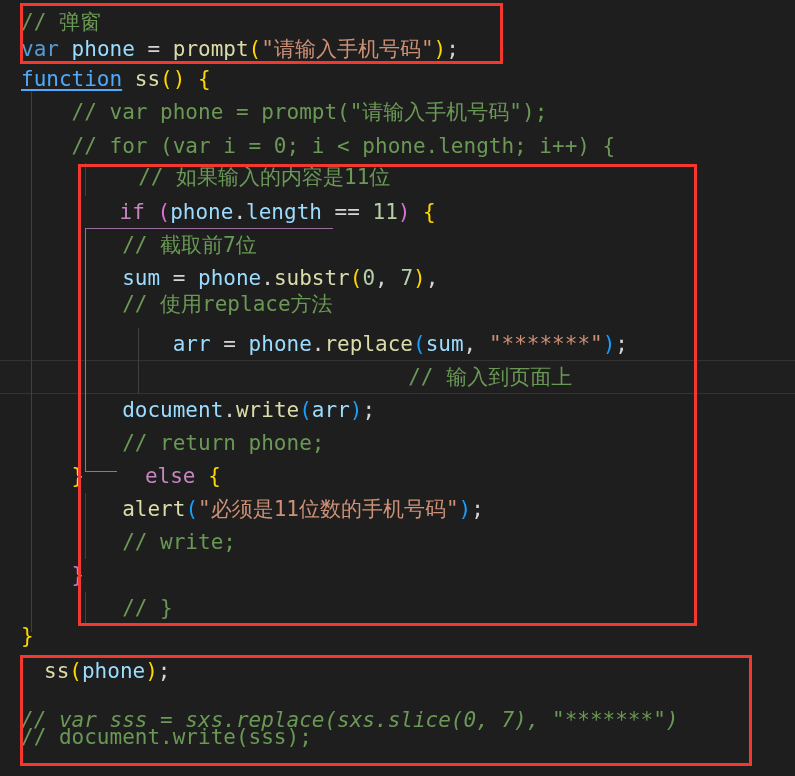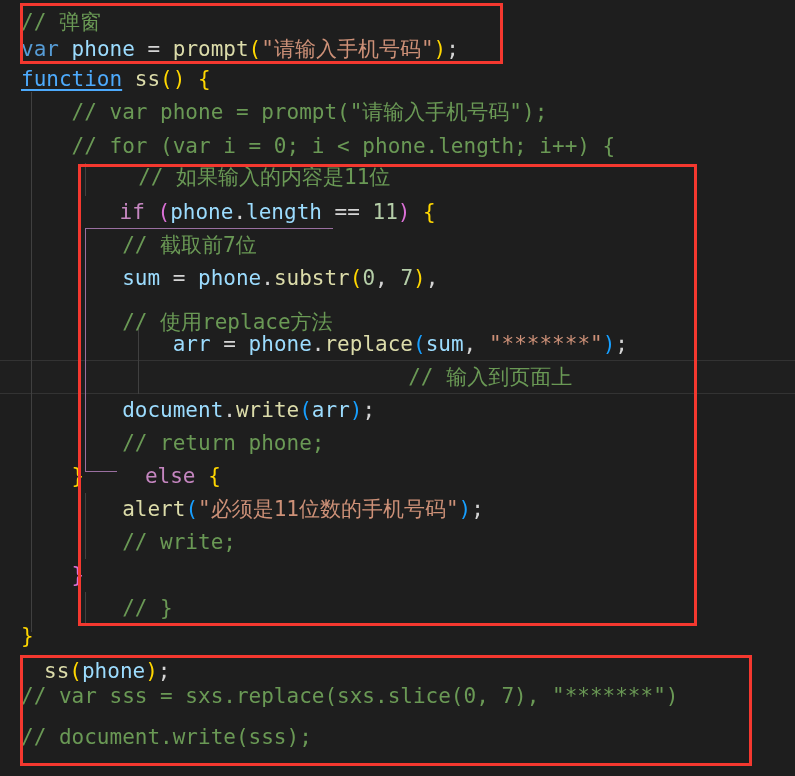--- a/index.html
+++ b/index.html
@@ -131,21 +131,21 @@
     <div class="line" style="top:130px;"><span class="txt"><span class="c-comment">    // for (var i = 0; i &lt; phone.length; i++) {</span></span></div>
 
     <div class="line" style="top:161px;padding-left:16px;"><span class="txt"><span class="c-comment">        // 如果输入的内容是11位</span></span></div>
 
     <div class="line" style="top:196px;"><span class="txt"><span class="c-plain">    </span><span class="c-ctrl">if</span><span class="c-plain"> </span><span class="c-paren-m">(</span><span class="c-var">phone</span><span class="c-plain">.</span><span class="c-var">length</span><span class="c-plain"> == </span><span class="c-num">11</span><span class="c-paren-m">)</span><span class="c-plain"> </span><span class="c-paren-y">{</span></span></div>
 
     <div class="line" style="top:229px;"><span class="txt"><span class="c-comment">        // 截取前7位</span></span></div>
 
     <div class="line" style="top:262px;"><span class="txt"><span class="c-plain">        </span><span class="c-var">sum</span><span class="c-plain"> = </span><span class="c-var">phone</span><span class="c-plain">.</span><span class="c-func">substr</span><span class="c-paren-y">(</span><span class="c-num">0</span><span class="c-plain">, </span><span class="c-num">7</span><span class="c-paren-y">)</span><span class="c-plain">,</span></span></div>
 
-    <div class="line" style="top:306px;text-decoration:underline;"><span class="txt"><span class="c-comment">        // 使用replace方法</span></span></div>
+    <div class="line" style="top:288px;text-decoration:underline;"><span class="txt"><span class="c-comment">        // 使用replace方法</span></span></div>
 
     <div class="line" style="top:328px;"><span class="txt"><span class="c-plain">            </span><span class="c-var">arr</span><span class="c-plain"> = </span><span class="c-var">phone</span><span class="c-plain">.</span><span class="c-func">replace</span><span class="c-paren-b">(</span><span class="c-var">sum</span><span class="c-plain">, </span><span class="c-string">"*******"</span><span class="c-paren-b">)</span><span class="c-plain">;</span></span></div>
 
     <div class="line" style="top:361px;text-align:center;"><span class="txt"><span class="c-comment">             // 输入到页面上</span></span></div>
 
     <div class="line" style="top:394px;"><span class="txt"><span class="c-plain">        </span><span class="c-var">document</span><span class="c-plain">.</span><span class="c-func">write</span><span class="c-paren-b">(</span><span class="c-var">arr</span><span class="c-paren-b">)</span><span class="c-plain">;</span></span></div>
 
     <div class="line" style="top:427px;"><span class="txt"><span class="c-comment">        // return phone;</span></span></div>
 
     <div class="line" style="top:460px;"><span class="txt"><span class="c-plain">    </span><span class="c-paren-y">}</span><span class="c-plain"> </span><span class="c-ctrl">else</span><span class="c-plain"> </span><span class="c-paren-y">{</span></span></div>
@@ -155,21 +155,21 @@
     <div class="line" style="top:526px;"><span class="txt"><span class="c-comment">        // write;</span></span></div>
 
     <div class="line" style="top:559px;"><span class="txt"><span class="c-plain">    </span><span class="c-paren-m">}</span></span></div>
 
     <div class="line" style="top:592px;"><span class="txt"><span class="c-comment">        // }</span></span></div>
 
     <div class="line" style="top:620px;"><span class="txt"><span class="c-paren-y">}</span></span></div>
 
     <div class="line" style="top:655px;margin-left:23px;"><span class="txt"><span class="c-func">ss</span><span class="c-paren-y">(</span><span class="c-var">phone</span><span class="c-paren-y">)</span><span class="c-plain">;</span></span></div>
 
-    <div class="line" style="top:680px;"><span class="txt"><span class="c-comment">// var sss = sxs.replace(sxs.slice(0, 7), "*******")</span></span></div>
+    <div class="line" style="top:704px;font-style:italic;"><span class="txt"><span class="c-comment">// var sss = sxs.replace(sxs.slice(0, 7), "*******")</span></span></div>
 
     <div class="line" style="top:721px;"><span class="txt"><span class="c-comment">// document.write(sss);</span></span></div>
 
   </div>
 
   <div class="annot-box" style="left:20px; top:3px; width:483px; height:61px;"></div>
   <div class="annot-box" style="left:78px; top:164px; width:619px; height:462px;"></div>
   <div class="annot-box" style="left:20px; top:655px; width:732px; height:111px;"></div>
 
 </div>

